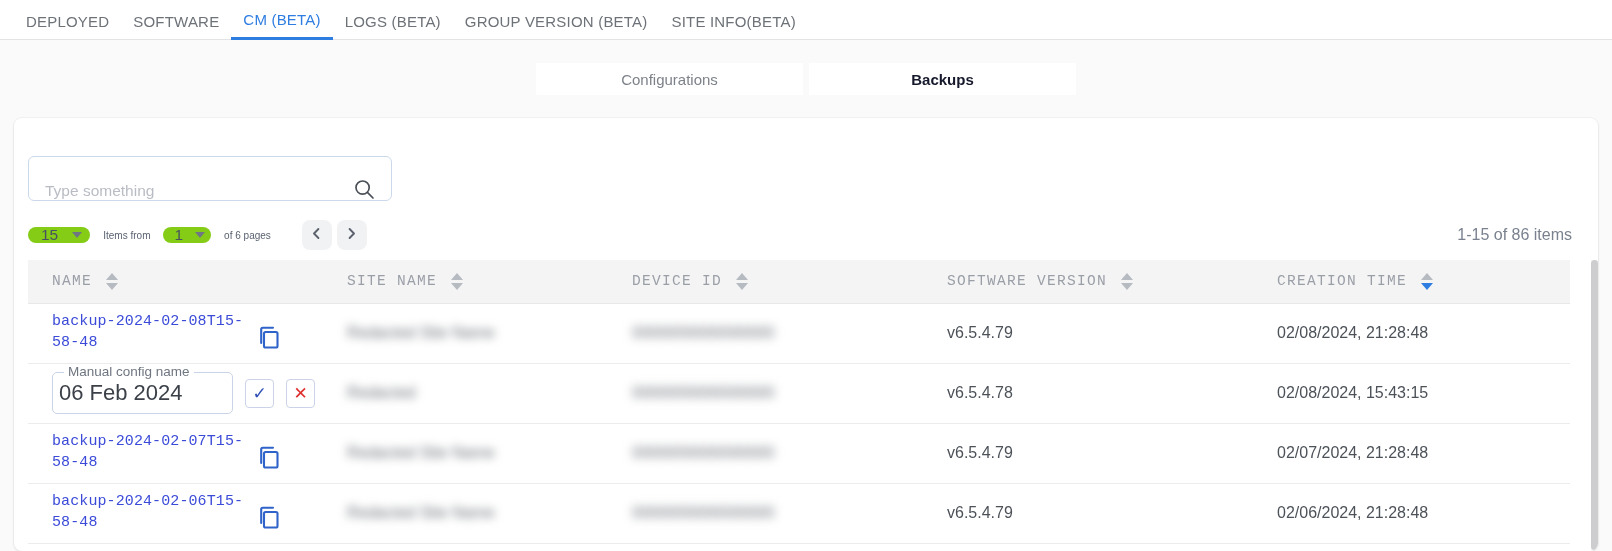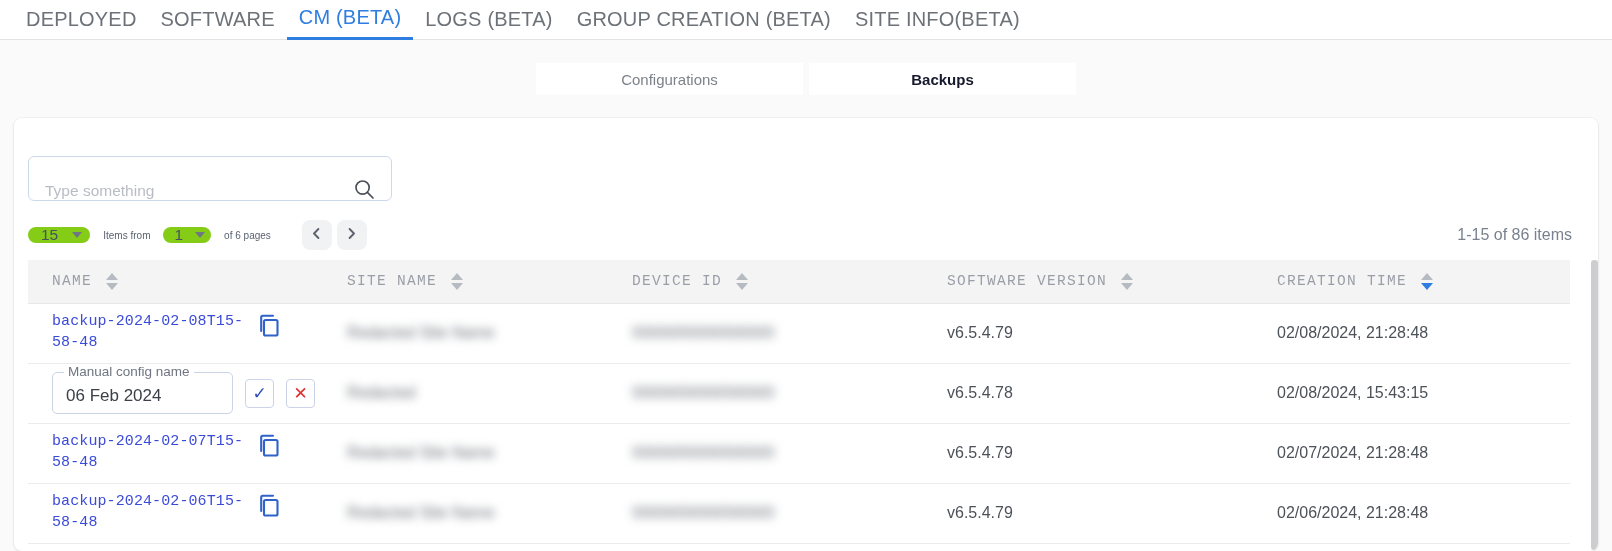--- a/index.html
+++ b/index.html
@@ -14,21 +14,21 @@
   .topnav {
     height: 40px;
     background: #ffffff;
     border-bottom: 1px solid #e3e3e6;
     display: flex;
     align-items: flex-end;
     padding-left: 14px;
     position: relative;
   }
   .topnav-tab {
-    font-size: 20px;
+    font-size: 15px;
     letter-spacing: .2px;
     color: #6d7278;
     padding: 0 12px 10px 12px;
     cursor: pointer;
     white-space: nowrap;
     line-height: 1;
     background: none; border: none;
     font-family: "Liberation Sans", sans-serif;
   }
   .topnav-tab.active {
@@ -191,44 +191,44 @@
   .bkname {
     font-family: "Liberation Mono", monospace;
     font-size: 15px;
     color: #3b4bd8;
     line-height: 1.38;
     letter-spacing: .1px;
     cursor: pointer;
     width: 200px;
     word-break: break-all;
   }
-  .namecell { display: flex; align-items: flex-start; gap: 4px; }
+  .namecell { display: flex; align-items: flex-end; gap: 4px; }
   .copy-icon { flex: 0 0 auto; cursor: pointer; }
 
   .blur { filter: blur(5px); color: #6b7078; user-select: none; font-size: 16px; }
 
   
   .editor { display: flex; align-items: center; gap: 12px; }
   .field {
     position: relative;
     width: 181px; height: 42px;
     border: 1px solid #c9d4e6;
     border-radius: 5px;
     display: flex; align-items: flex-end;
-    padding: 0 0 7px 13px;
+    padding: 0 0 7px 6px;
   }
   .field-label {
     position: absolute;
     top: -9px; left: 11px;
     background: #fff;
     padding: 0 4px;
     font-size: 13.5px;
     color: #6f7681;
   }
-  .field-value { font-size: 17px; color: #3c4149; }
+  .field-value { font-size: 22px; color: #3c4149; }
   .ibtn {
     width: 29px; height: 29px;
     border: 1px solid #ccd3e8;
     border-radius: 4px;
     background: #fff;
     cursor: pointer;
     display: flex; align-items: center; justify-content: center;
     font-size: 17px;
     line-height: 1;
     padding: 0;
@@ -253,21 +253,21 @@
   }
 </style>
 </head>
 <body>
 
 <div class="topnav">
   <button class="topnav-tab">DEPLOYED</button>
   <button class="topnav-tab">SOFTWARE</button>
   <button class="topnav-tab active">CM (BETA)</button>
   <button class="topnav-tab">LOGS (BETA)</button>
-  <button class="topnav-tab">GROUP CREATION (BETA)</button>
+  <button class="topnav-tab">GROUP VERSION (BETA)</button>
   <button class="topnav-tab">SITE INFO(BETA)</button>
 </div>
 
 <div class="segwrap">
   <div class="segment">
     <button class="seg-btn">Configurations</button>
     <button class="seg-btn active">Backups</button>
   </div>
 </div>
 

